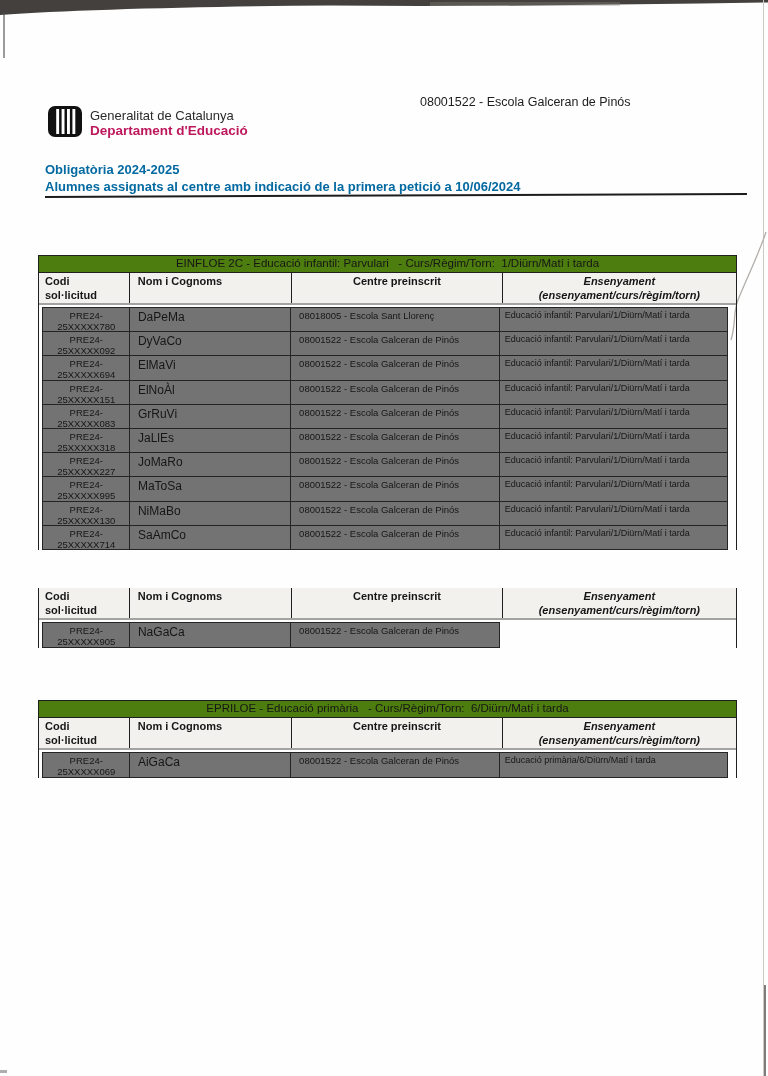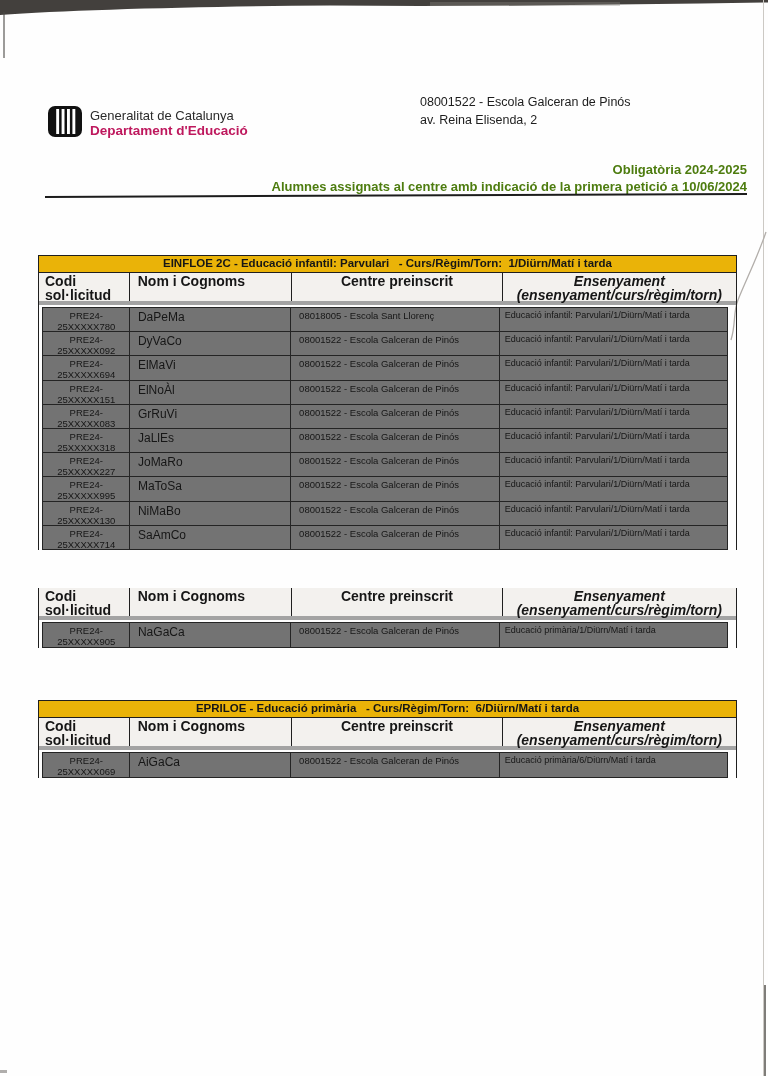--- a/index.html
+++ b/index.html
@@ -22,32 +22,32 @@
   
   #logo-block{left:48px;top:106px;display:flex;align-items:flex-start;}
   #logo-block svg{display:block;margin-right:8px;}
   .logo-text{padding-top:2px;line-height:15px;}
   .logo-org{font-size:13px;color:#2b2b2b;}
   .logo-dept{font-size:13.5px;font-weight:bold;color:#be185d;}
   #address-block{left:420px;top:94px;font-size:12.5px;line-height:17.5px;color:#1d1d1d;}
 
   
   #titles{left:45px;top:161px;width:702px;}
-  .doc-h{font-size:13px;font-weight:bold;line-height:17px;color:#4d7c0f;text-align:right;}
+  .doc-h{font-size:13px;font-weight:bold;line-height:17px;color:#0369a1;}
   #title-underline{width:702px;height:0;border-bottom:2.5px solid #1c1c1c;margin-top:1px;transform:rotate(-0.25deg);transform-origin:left center;}
 
   
   .tbl{position:absolute;left:38px;width:699px;border-left:1.7px solid #1f1f1f;border-right:1.7px solid #1f1f1f;box-sizing:border-box;}
   .tbl-title{
     height:16px;line-height:15px;text-align:center;
-    font-size:11.5px;font-weight:bold;background:#eab308;
+    font-size:11.5px;font-weight:normal;background:#4d7c0f;
     border-top:1.8px solid #1f1f1f;border-bottom:1.8px solid #1f1f1f;
     white-space:nowrap;overflow:hidden;
   }
-  .tbl-head{display:flex;height:32px;background:#f3f1ee;border-bottom:4px solid #a3a3a3;font-weight:bold;font-size:14px;box-sizing:border-box;}
+  .tbl-head{display:flex;height:32px;background:#f3f1ee;border-bottom:2px solid #a3a3a3;font-weight:bold;font-size:11px;box-sizing:border-box;}
   .tbl-head .cell{box-sizing:border-box;line-height:14px;}
   .cell{flex:0 0 auto;}
   .w1{width:13.02%;} .w2{width:23.32%;} .w3{width:30.19%;} .w4{width:33.47%;font-style:italic;}
   .tbl-head .w1,.tbl-head .w2,.tbl-head .w3{border-right:1.6px solid #1f1f1f;}
   .hc-codi{padding:1px 0 0 6px;}
   .hc-nom{padding:1px 0 0 8px;}
   .hc-centre{text-align:center;padding-top:1px;}
   .hc-ens{text-align:center;padding-top:1px;}
 
   .tbl-body{margin:2px 3px 0 3px;}
@@ -91,21 +91,20 @@
     <rect x="24.4" y="3" width="2.9" height="25" fill="#ffffff"></rect>
   </svg>
   <div class="logo-text">
     <div class="logo-org">Generalitat de Catalunya</div>
     <div class="logo-dept">Departament d'Educació</div>
   </div>
 </div>
 
 <div id="address-block" class="abs">
   <div>08001522 - Escola Galceran de Pinós</div>
-  <div>av. Reina Elisenda, 2</div>
 </div>
 
 <div id="titles" class="abs">
   <div class="doc-h">Obligatòria 2024-2025</div>
   <div class="doc-h">Alumnes assignats al centre amb indicació de la primera petició a 10/06/2024</div>
   <div id="title-underline"></div>
 </div>
 
 <div id="tables">
     <div class="tbl abs t0">
@@ -229,21 +228,20 @@
         </div>
       </div>
       <div class="tbl-body">
         <div class="tbl-row">
           <div class="cell bw1 dc-codi">
             <div class="">PRE24-</div>
             <div class="">25XXXXX905</div>
           </div>
           <div class="cell bw2 dc-nom">NaGaCa</div>
           <div class="cell bw3 dc-centre">08001522 - Escola Galceran de Pinós</div>
-          <div class="cell bw4 dc-ens">Educació primària/1/Diürn/Matí i tarda</div>
         </div>
       </div>
     </div>
     <div class="tbl abs t2">
       <div class="tbl-title">EPRILOE - Educació primària&nbsp;&nbsp;&nbsp;- Curs/Règim/Torn:&nbsp; 6/Diürn/Matí i tarda</div>
       <div class="tbl-head">
         <div class="cell w1 hc-codi">
           <div class="">Codi</div>
           <div class="">sol·licitud</div>
         </div>

